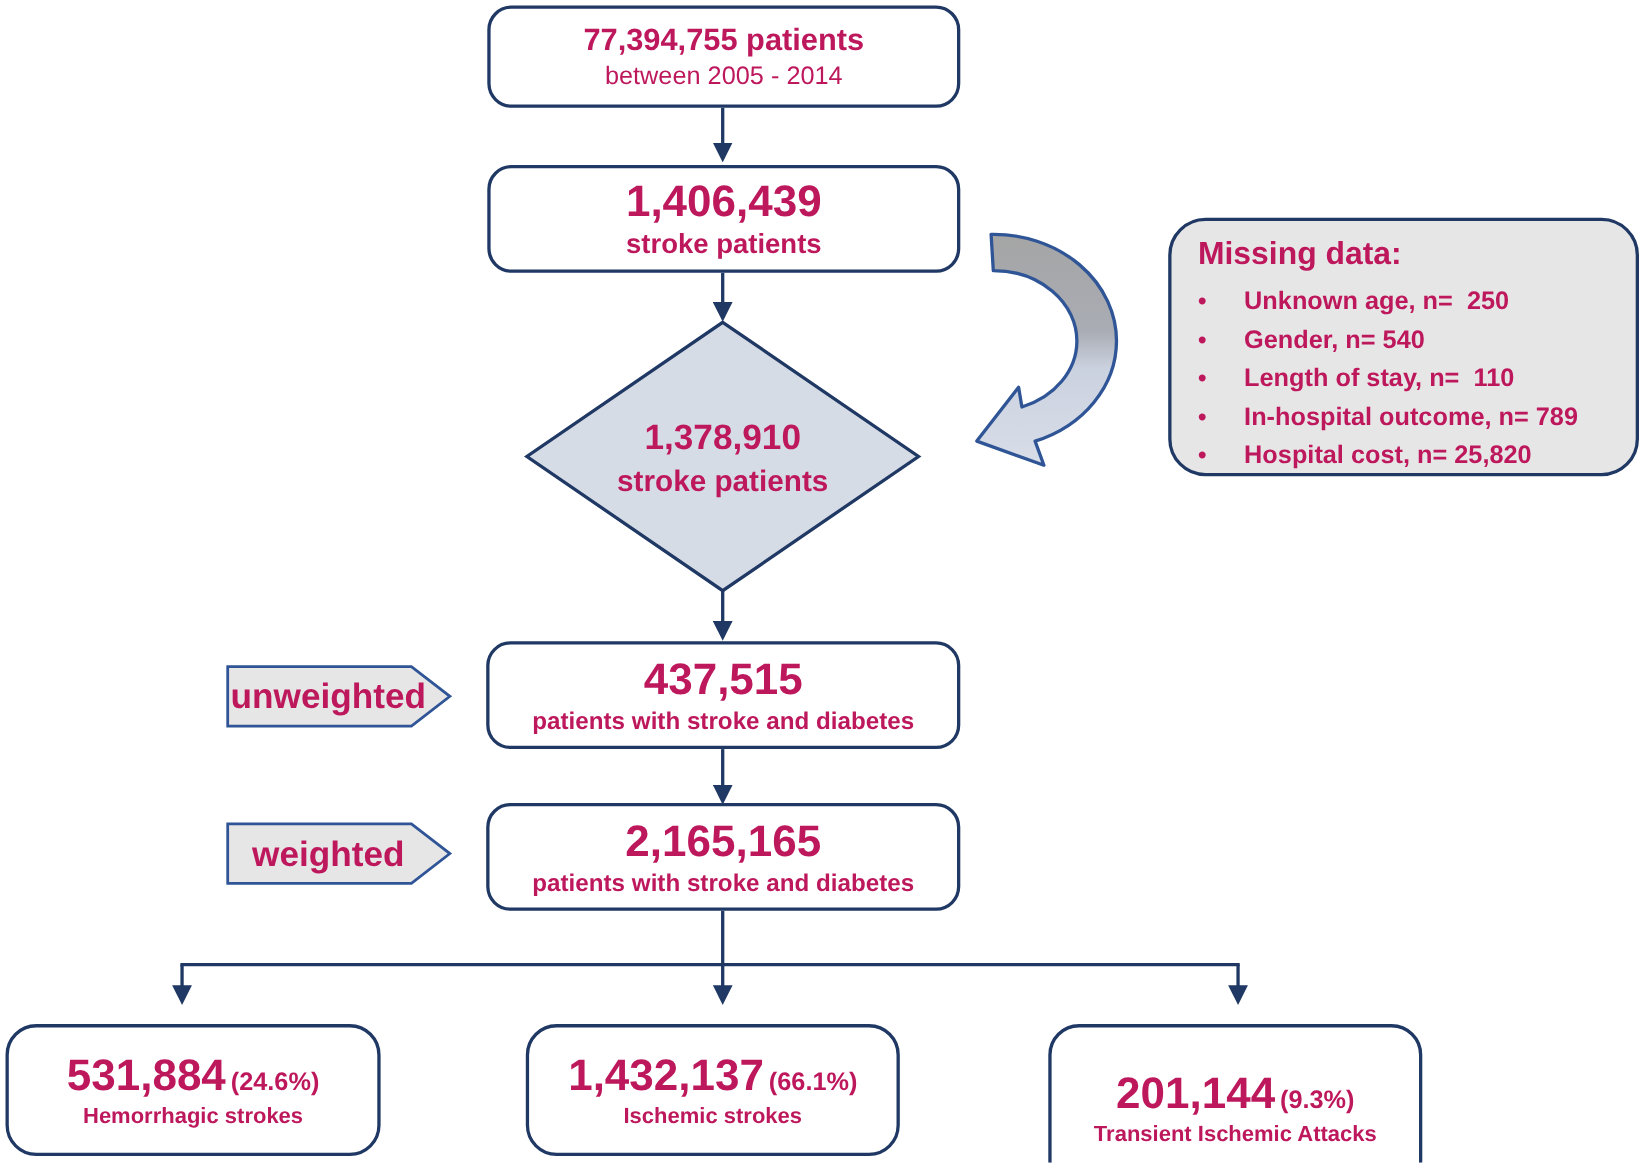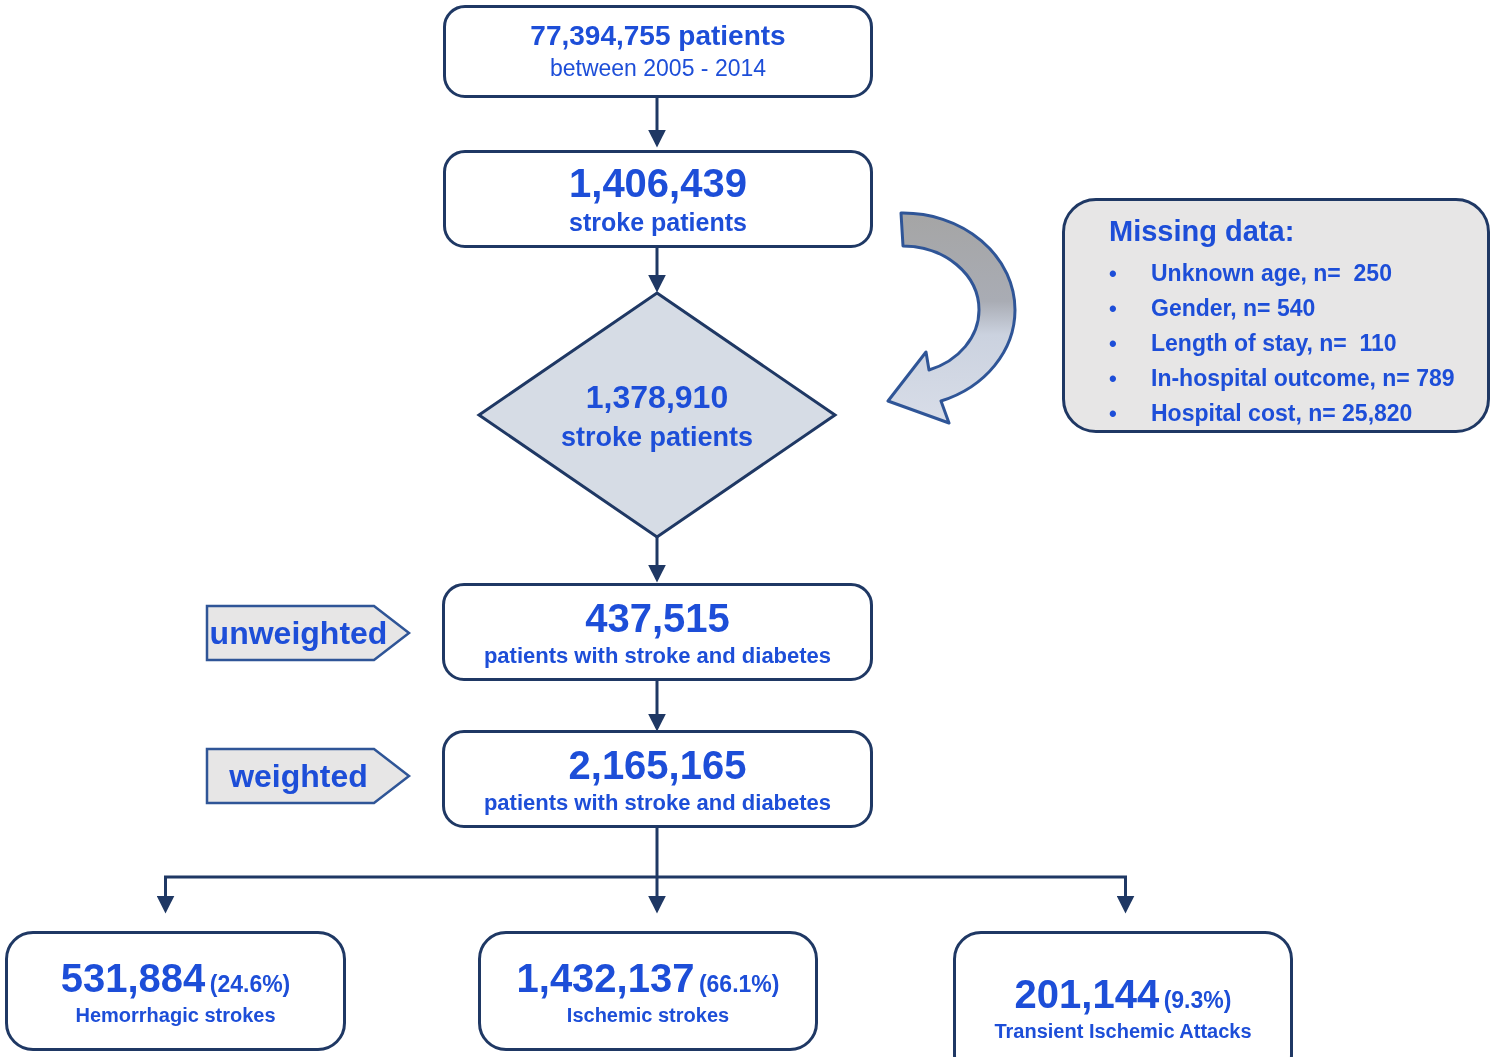--- a/index.html
+++ b/index.html
@@ -1,20 +1,20 @@
 <!DOCTYPE html>
 <html><head>
 <meta charset="utf-8">
 <style>
   html,body{margin:0;padding:0;background:#ffffff;}
   #canvas{
     position:relative;
     width:1498px;height:1057px;
     font-family:"Liberation Sans",sans-serif;
-    color:#1d4ed8;
+    color:#be185d;
     overflow:hidden;
     background:#ffffff;
   }
   .layer{position:absolute;left:0;top:0;}
   .rbox{
     position:absolute;
     border:3px solid #1F3864;
     border-radius:22px;
     background:#ffffff;
     display:flex;flex-direction:column;align-items:center;justify-content:center;
@@ -39,21 +39,21 @@
   .diamond-text .l2{font-size:27px;font-weight:bold;}
   .ptext{
     position:absolute;width:183px;height:54px;
     display:flex;align-items:center;justify-content:center;
     font-size:32px;font-weight:bold;
   }
   .missing{
     position:absolute;left:1062px;top:198px;width:428px;height:235px;
     background:#E7E6E6;border:3px solid #1F3864;border-radius:34px;
     box-sizing:border-box;
-    padding:14px 16px 10px 44px;
+    padding:14px 16px 10px 24px;
   }
   .m-title{font-size:29px;font-weight:bold;margin-bottom:8px;}
   .m-item{
     display:flex;align-items:baseline;
     font-size:23px;font-weight:bold;line-height:35px;
     white-space:pre-wrap;
   }
   .m-item .bullet{
     width:42px;flex:0 0 42px;font-size:22px;line-height:35px;
   }

